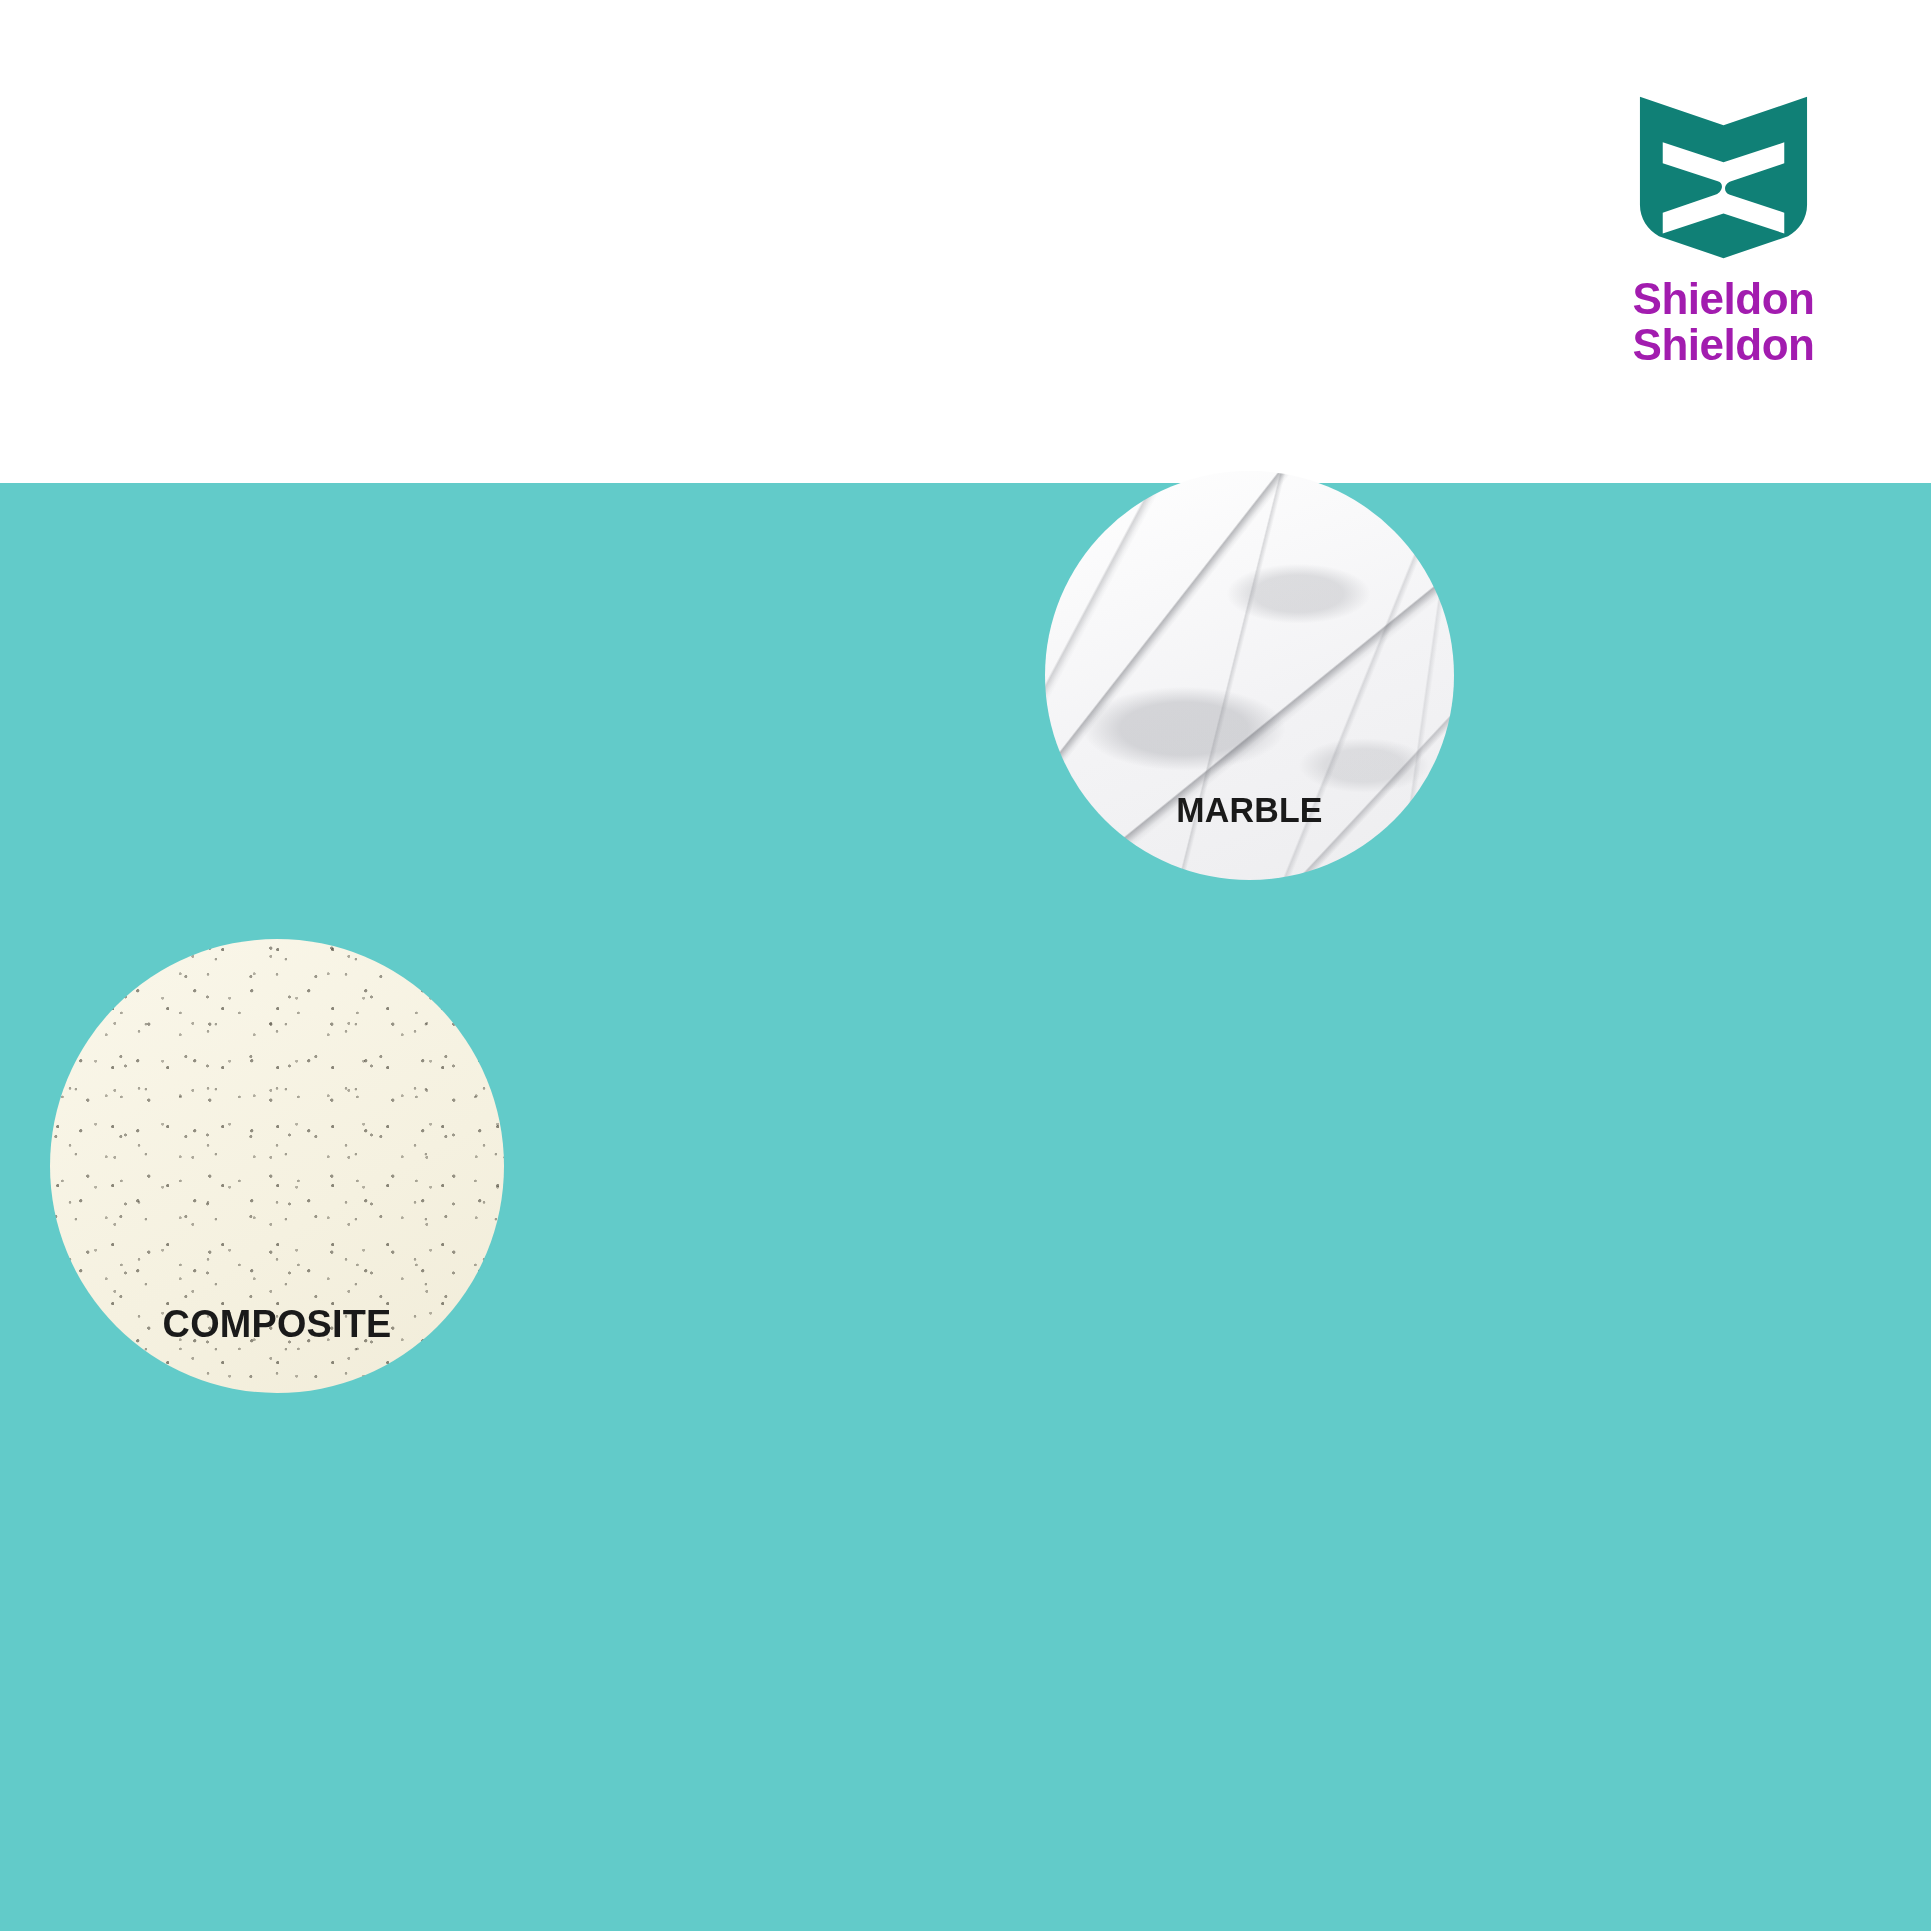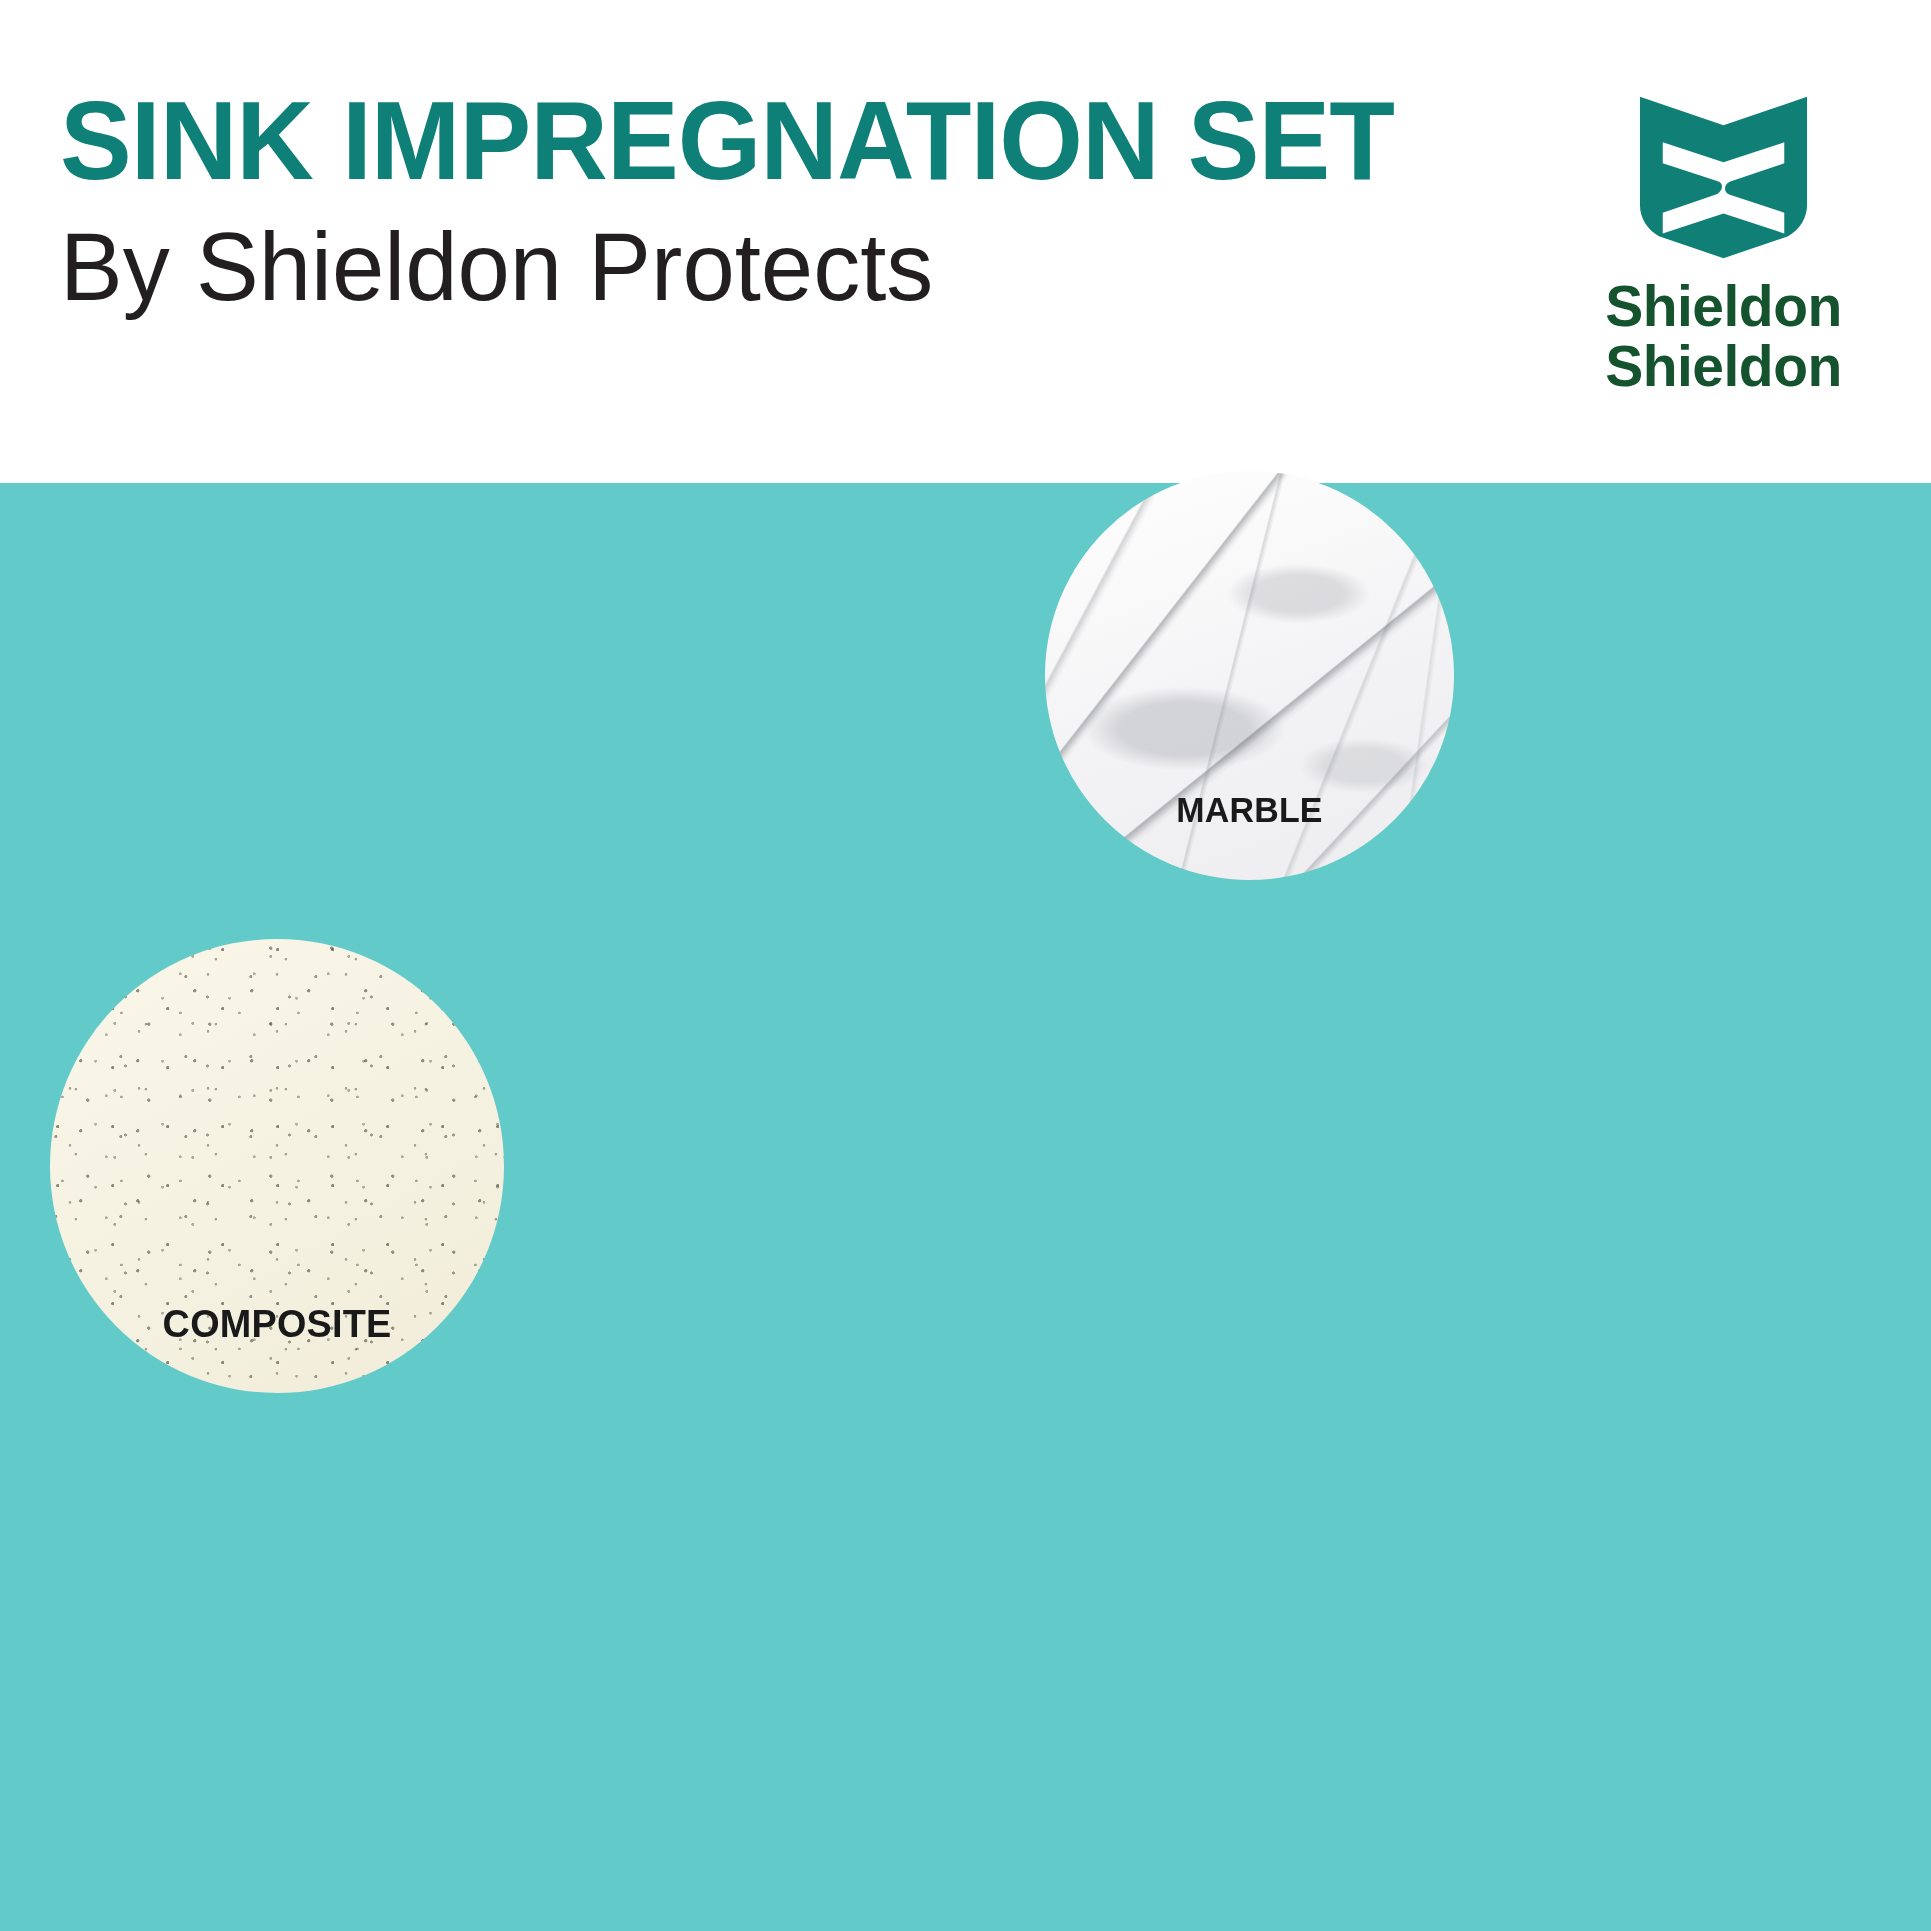--- a/index.html
+++ b/index.html
@@ -52,24 +52,24 @@
     width:299px;
     text-align:center;
   }
   #logo-mark{
     width:193px;height:169px;
     margin:0 auto;
     display:block;
   }
   #logo-text{
     margin-top:13.5px;
-    font-size:57px;
+    font-size:44px;
     font-weight:bold;
     line-height:1.06;
-    color:#14532d;
+    color:#a21caf;
     letter-spacing:-0.5px;
   }
   #logo-text .ln{display:block;}
 
   
   #body-panel{
     position:absolute;left:0;top:483px;width:1931px;height:1448px;
     background:#62CBC9;
   }
 
@@ -222,24 +222,20 @@
   }
   #sw-other .label{ top:340px;font-size:39px; }
 </style>
 </head>
 <body>
 
 <div id="poster">
 
   <div id="header">
 
-    <div id="title-block">
-      <h1 id="main-title">SINK IMPREGNATION SET</h1>
-      <h2 id="sub-title">By Shieldon Protects</h2>
-    </div>
 
     <div id="logo">
       <svg id="logo-mark" viewBox="0 0 200 178">
         <path fill="#108076" d="M12 4 L100 34 L188 4 L188 118 C188 132 180 144 168 151 L100 174 L32 151
                                  C20 144 12 132 12 118 Z"></path>
         <path fill="#FFFFFF" d="M36 52 L100 73 L164 52 L164 74 L108 93 C101 95 99 104 106 107 L164 126
                                  L164 148 L100 127 L36 148 L36 126 L92 107 C99 104 101 95 94 93 L36 74 Z"></path>
       </svg>
       <div id="logo-text">
         <span class="ln">Shieldon</span>

